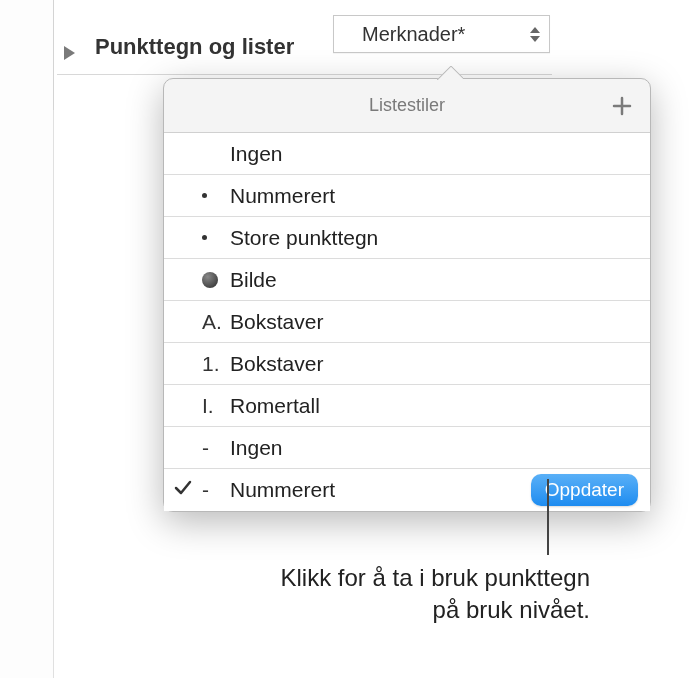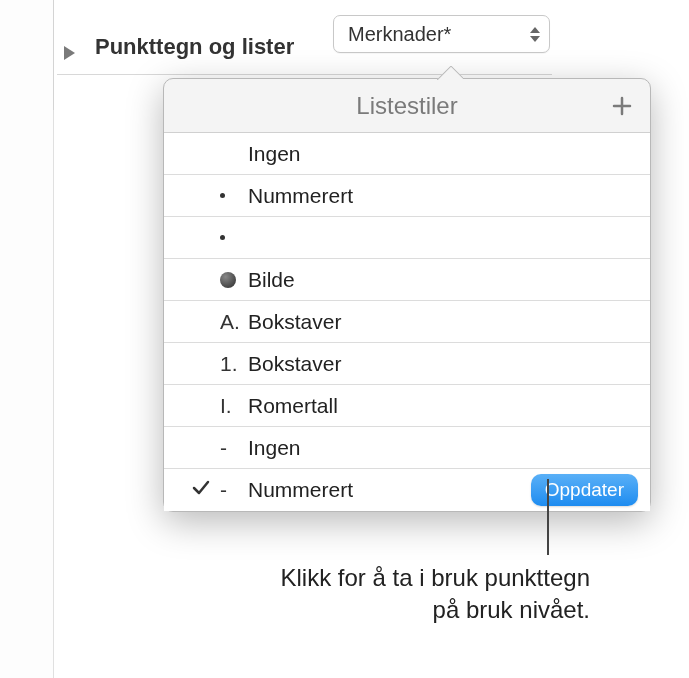--- a/index.html
+++ b/index.html
@@ -55,24 +55,24 @@
       color: #333;
     }
     .dropdown-button {
       position: absolute;
       left: 333px;
       top: 15px;
       width: 217px;
       height: 38px;
       background: #ffffff;
       border: 1px solid #c8c8c8;
-      border-radius: 7px;
-      display: flex;
-      align-items: center;
-      padding-left: 14px;
+      border-radius: 0;
+      display: flex;
+      align-items: center;
+      padding-left: 28px;
       box-shadow: 0 1px 1px rgba(0,0,0,0.04);
     }
     .dropdown-text {
       font-size: 20px;
       color: #333;
       flex: 1;
     }
     .dropdown-arrows {
       width: 28px;
       display: flex;
@@ -135,21 +135,21 @@
     }
     .popover-header {
       display: flex;
       align-items: center;
       justify-content: center;
       height: 54px;
       position: relative;
       border-bottom: 1px solid #d0d0d0;
     }
     .popover-title {
-      font-size: 24px;
+      font-size: 18px;
       font-weight: 400;
       color: #7a7a7a;
     }
     .add-button {
       position: absolute;
       right: 14px;
       top: 50%;
       transform: translateY(-50%);
       width: 28px;
       height: 28px;
@@ -163,21 +163,20 @@
       height: 22px;
     }
     .style-list {
       background: #ffffff;
     }
     .style-item {
       display: flex;
       align-items: center;
       height: 42px;
       border-bottom: 1px solid #dcdcdc;
-      padding-left: 18px;
       position: relative;
     }
     .style-item:last-child {
       border-bottom: none;
       border-radius: 0 0 10px 10px;
     }
     .check-col {
       width: 38px;
       display: flex;
       align-items: center;
@@ -287,20 +286,21 @@
         <div class="bullet-col">
           <div class="bullet-dot-small"></div>
         </div>
         <div class="style-label">Nummerert</div>
       </div>
       <div class="style-item">
         <div class="check-col"></div>
         <div class="bullet-col">
           <div class="bullet-dot-small"></div>
         </div>
+        <div class="style-label">Store punkttegn</div>
       </div>
       <div class="style-item">
         <div class="check-col"></div>
         <div class="bullet-col">
           <div class="bullet-circle-big"></div>
         </div>
         <div class="style-label">Bilde</div>
       </div>
       <div class="style-item">
         <div class="check-col"></div>

